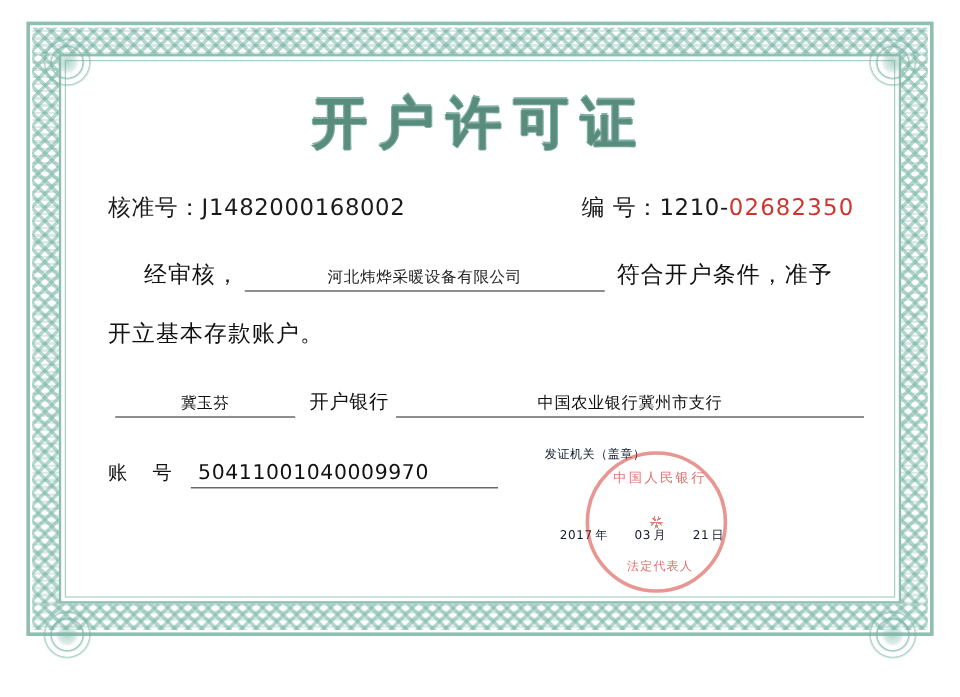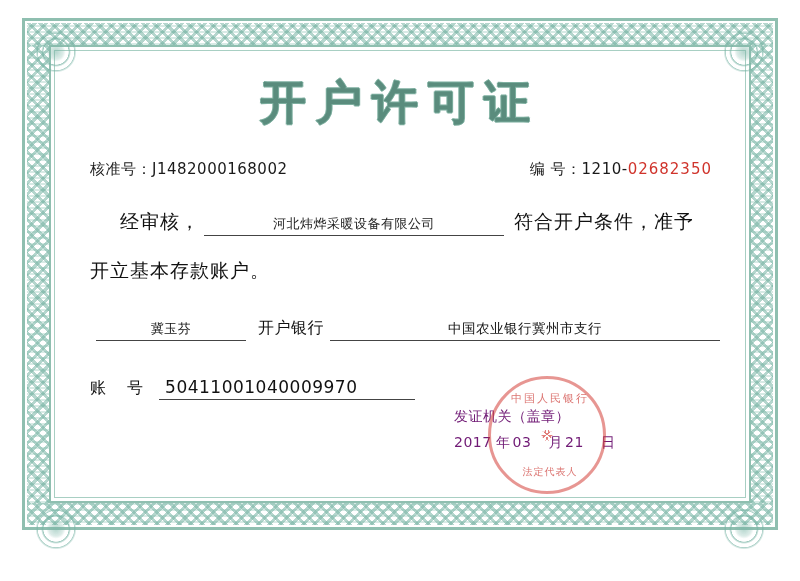--- a/index.html
+++ b/index.html
@@ -114,21 +114,21 @@
       -1px 0 0 #7fb0a1,
       0 1px 0 #7fb0a1,
       0 -1px 0 #7fb0a1;
   }
 
   .row-serial {
     margin-top: 26px;
     display: flex;
     justify-content: space-between;
     align-items: baseline;
-    font-size: 15px;
+    font-size: 19px;
     color: #1a1a1a;
     padding: 0 28px 0 30px;
   }
   .row-serial .left { letter-spacing: 0.5px; }
   .row-serial .right { letter-spacing: 0.5px; }
   .serial-red { color: #d0342c; letter-spacing: 1px; }
 
   .body-block {
     margin-top: 30px;
     padding: 0 20px 0 30px;
@@ -204,32 +204,32 @@
     padding-left: 6px;
   }
 
   
   .issuer-block {
     position: absolute;
     right: 42px;
     bottom: 26px;
     width: 250px;
     text-align: left;
-    font-size: 14px;
-    color: #701a75;
+    font-size: 10px;
+    color: #0f172a;
     line-height: 1.9;
   }
   .issuer-line { letter-spacing: 0.5px; padding-left: 6px; }
   .date-line {
     display: flex;
     align-items: baseline;
     padding-left: 6px;
     letter-spacing: 0.5px;
   }
-  .date-line .num { display: inline-block; text-align: left; }
+  .date-line .num { display: inline-block; text-align: right; margin-top: 48px; }
   .date-line .n-year { width: 40px; }
   .date-line .n-month { width: 34px; }
   .date-line .n-day { width: 34px; }
   .date-line .u { margin: 0 2px; }
 
   
   .seal {
     position: absolute;
     left: 488px;
     top: 376px;

